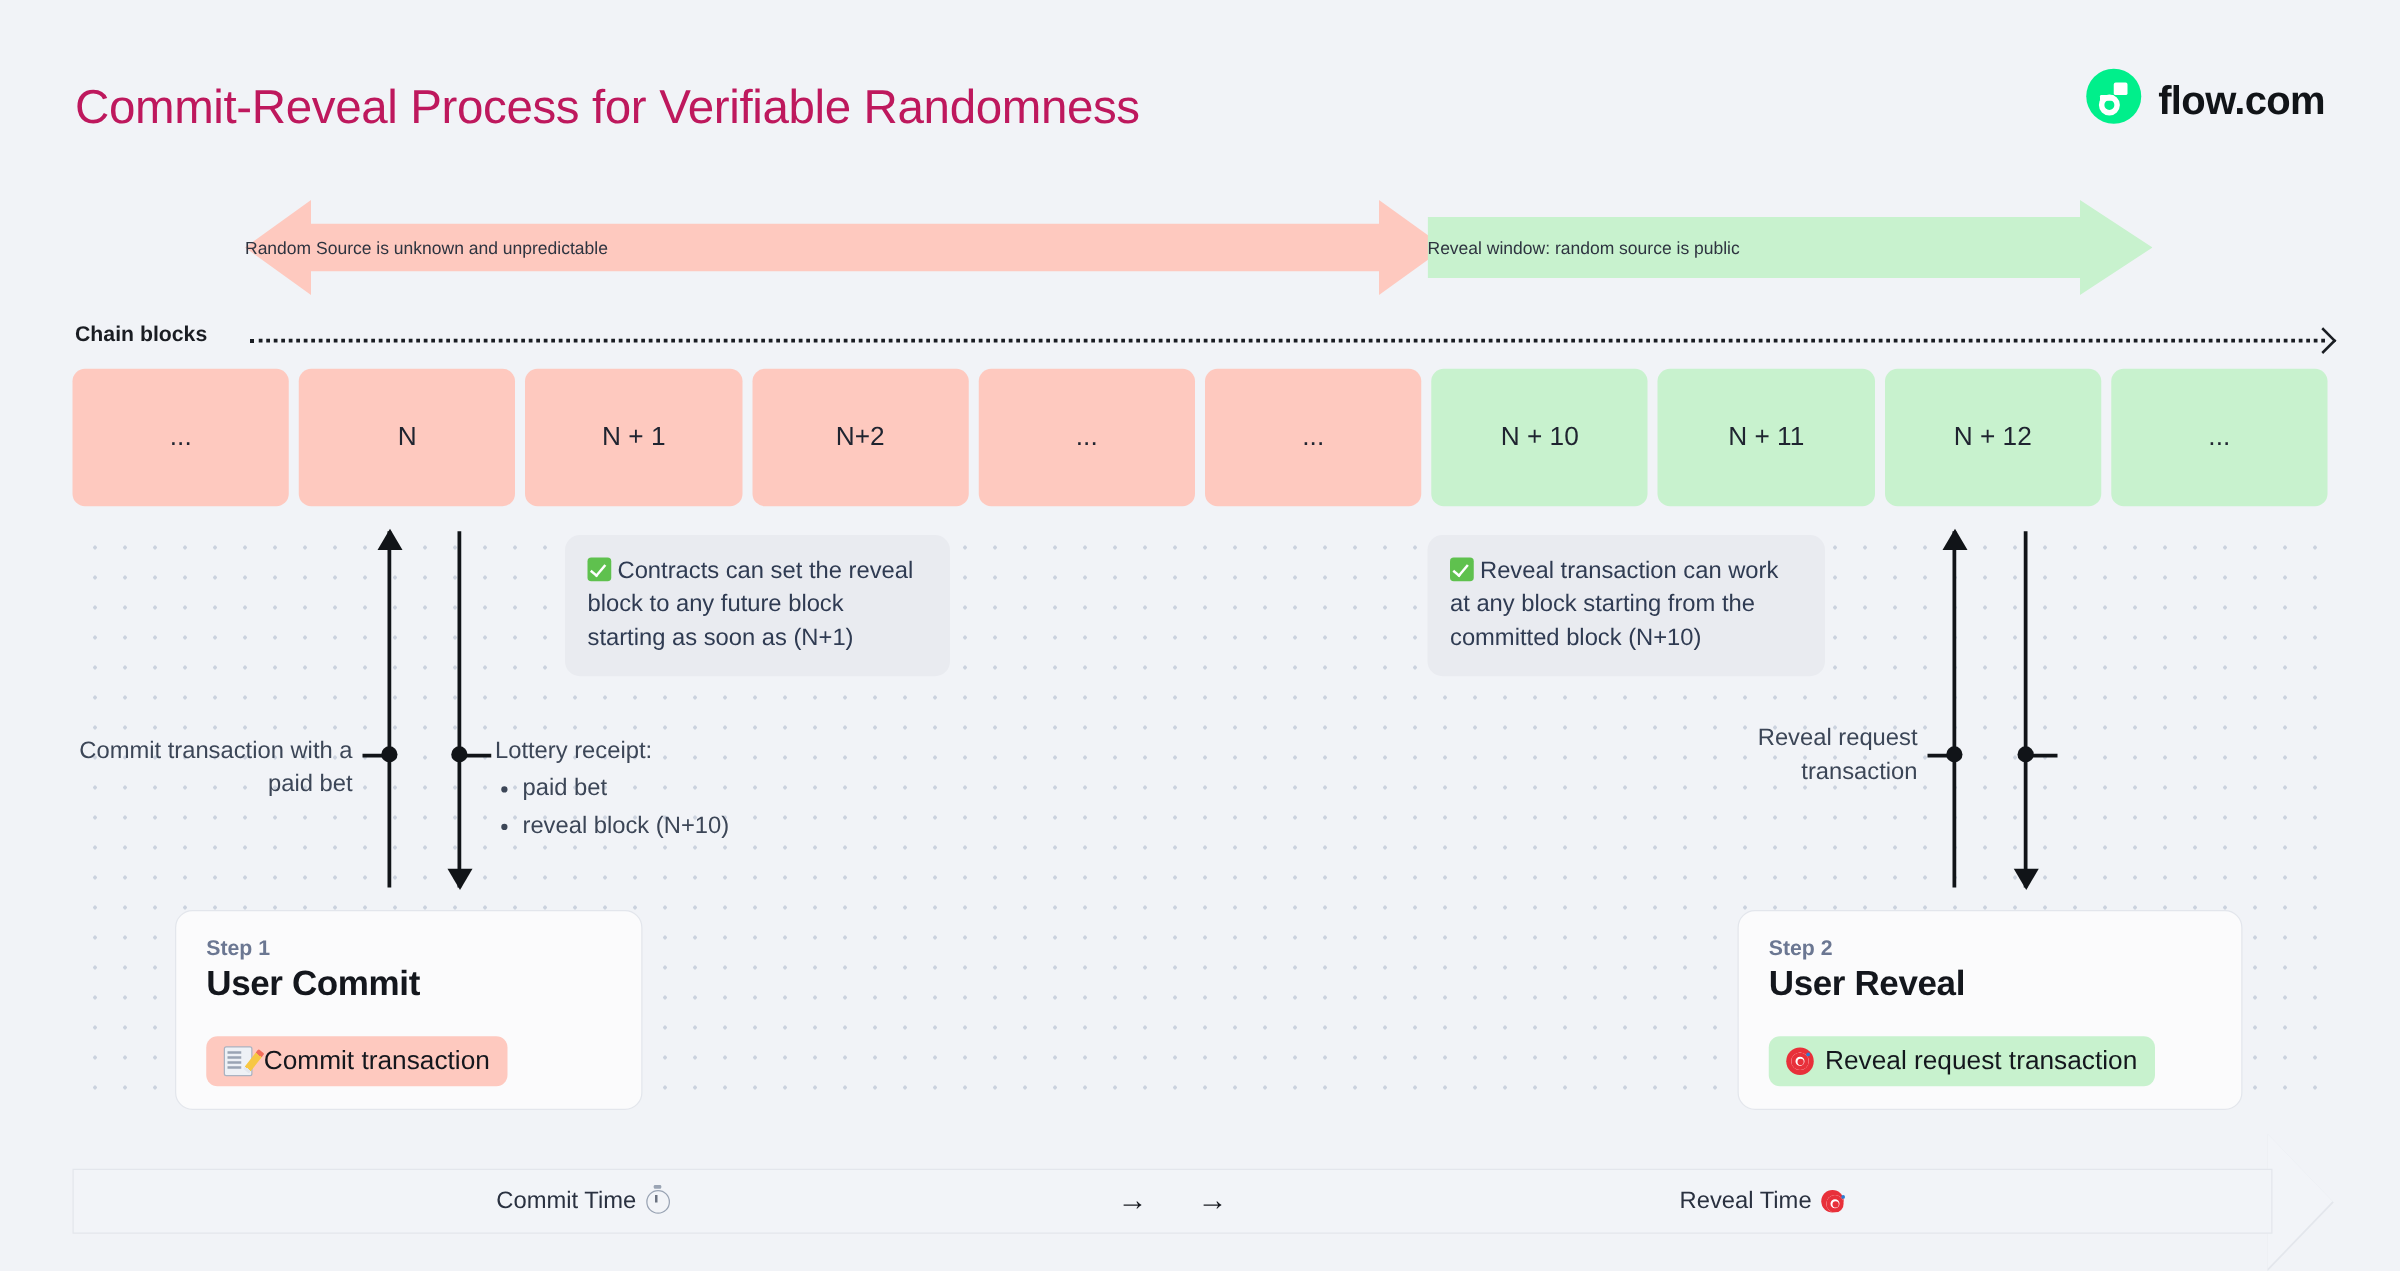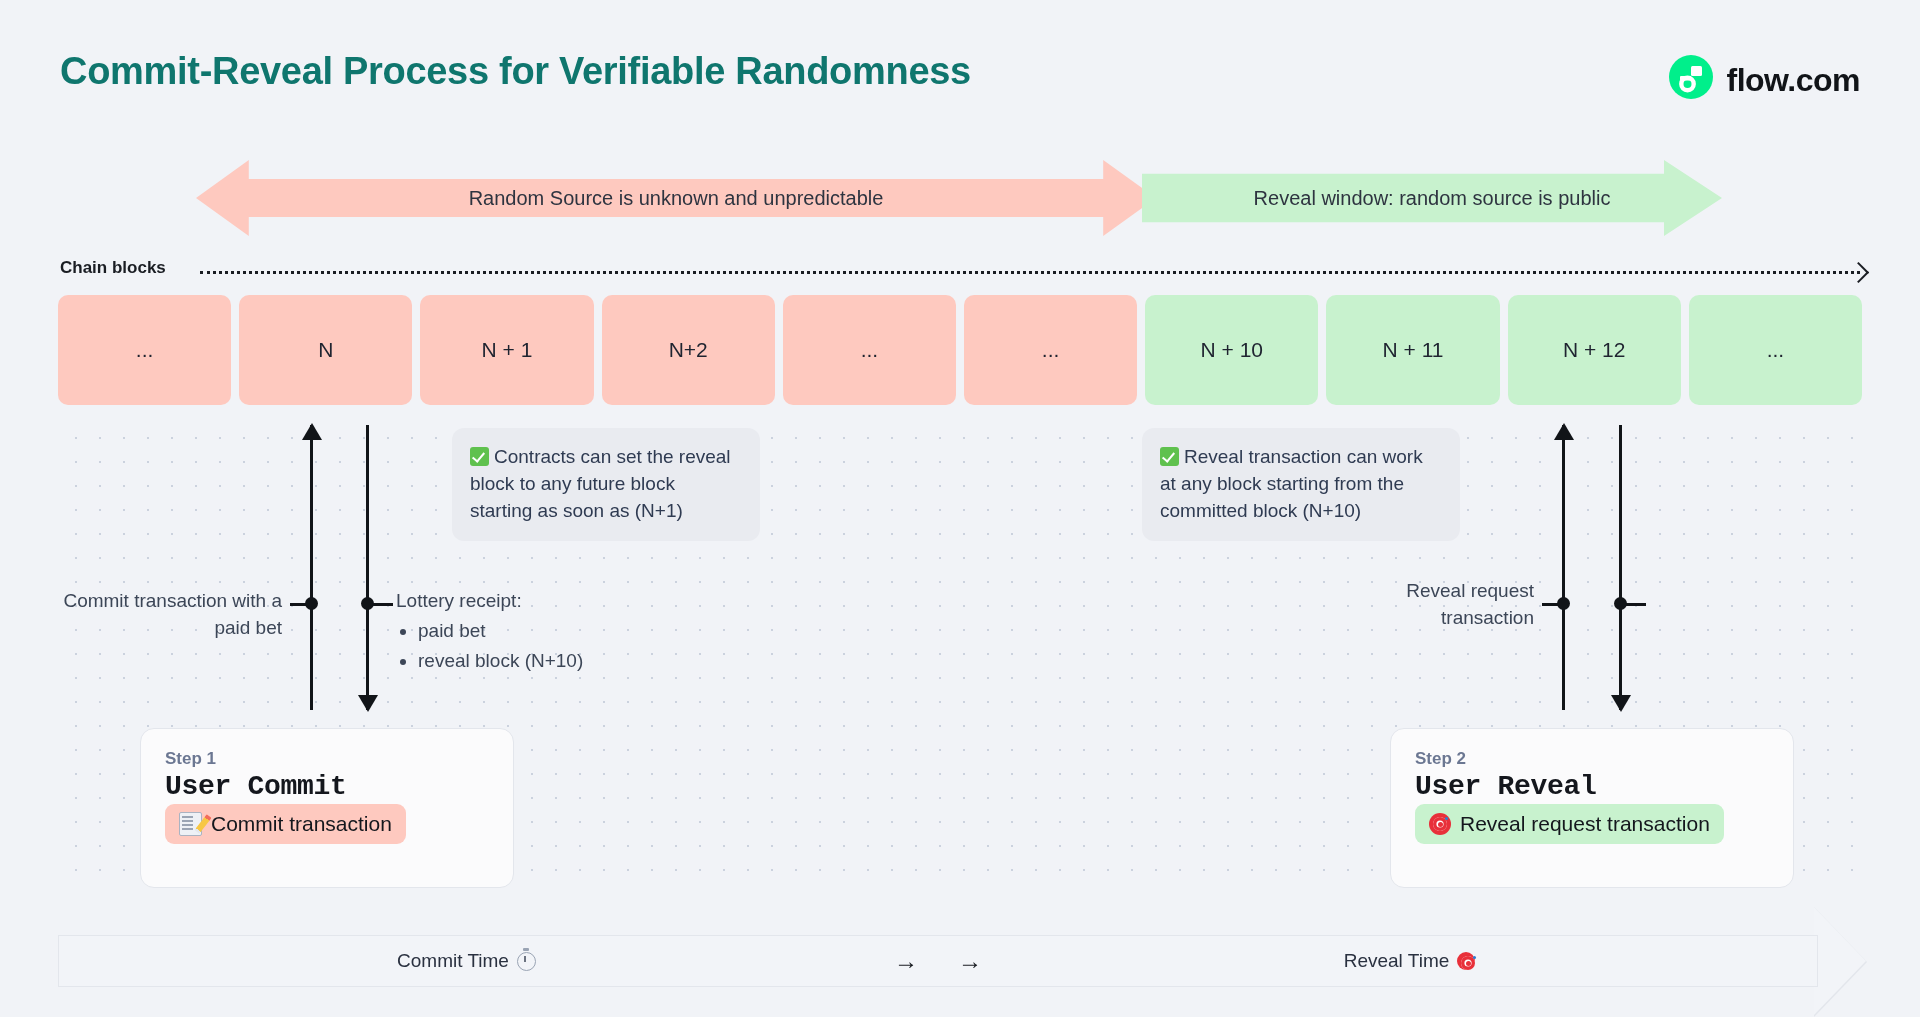--- a/index.html
+++ b/index.html
@@ -8,37 +8,37 @@
     background:#f1f3f7;
     font-family:"Liberation Sans","DejaVu Sans",sans-serif;
     color:#2d3748;
     overflow:hidden;
     position:relative;
   }
   .page{position:absolute;inset:0;}
 
   
   .title{
-    position:absolute;left:60px;top:50px;
-    font-size:38px;font-weight:700;color:#0f766e;
+    position:absolute;left:60px;top:65px;
+    font-size:38px;font-weight:400;color:#be185d;
     letter-spacing:-0.3px;white-space:nowrap;
   }
   .brand{
     position:absolute;right:60px;top:55px;
     display:flex;align-items:flex-end;gap:14px;
   }
   .brand-logo{width:44px;height:44px;border-radius:50%;background:#00ef8b;position:relative;display:block;}
   .brand-name{font-size:32px;font-weight:700;color:#111418;letter-spacing:-0.5px;}
 
   
   .banner-row{position:absolute;left:0;top:160px;width:1920px;height:76px;}
   .banner{
     position:absolute;top:0;height:76px;
-    display:flex;align-items:center;justify-content:center;
-    font-size:20px;color:#2e3440;
+    display:flex;align-items:center;
+    font-size:14px;color:#2e3440;
   }
   .banner span{position:relative;z-index:2;}
   .banner-pink{left:196px;width:960px;}
   .banner-pink .shape{
     position:absolute;inset:0;background:#fec9bf;
     clip-path:polygon(0% 50%, 5.5% 0%, 5.5% 25%, 94.5% 25%, 94.5% 0%, 100% 50%, 94.5% 100%, 94.5% 75%, 5.5% 75%, 5.5% 100%);
   }
   .banner-green{left:1142px;width:580px;}
   .banner-green .shape{
     position:absolute;inset:0;background:#c8f2ce;
@@ -115,21 +115,21 @@
   }
   .anno ul{margin:2px 0 0 0;padding-left:22px;}
   .anno li{margin-top:3px;}
 
   
   .step-card{
     position:absolute;background:#fbfbfc;border:1px solid #e3e6ec;border-radius:14px;
     padding:20px 24px 24px 24px;box-sizing:border-box;
   }
   .step-kicker{font-size:17px;font-weight:700;color:#6b7792;margin-bottom:2px;}
-  .step-title{font-size:28px;font-weight:700;color:#14171d;margin-bottom:2px;letter-spacing:-0.3px;font-family:Liberation Mono, monospace;}
+  .step-title{font-size:28px;font-weight:700;color:#14171d;margin-bottom:26px;letter-spacing:-0.3px;}
   .step-pill{
     display:inline-flex;align-items:center;gap:9px;
     border-radius:9px;padding:8px 14px;font-size:21px;color:#14171d;
   }
   .pill-pink{background:#fec9bf;}
   .pill-green{background:#c8f2ce;}
 
   
   .emoji-memo{
     position:relative;display:inline-block;width:21px;height:22px;

